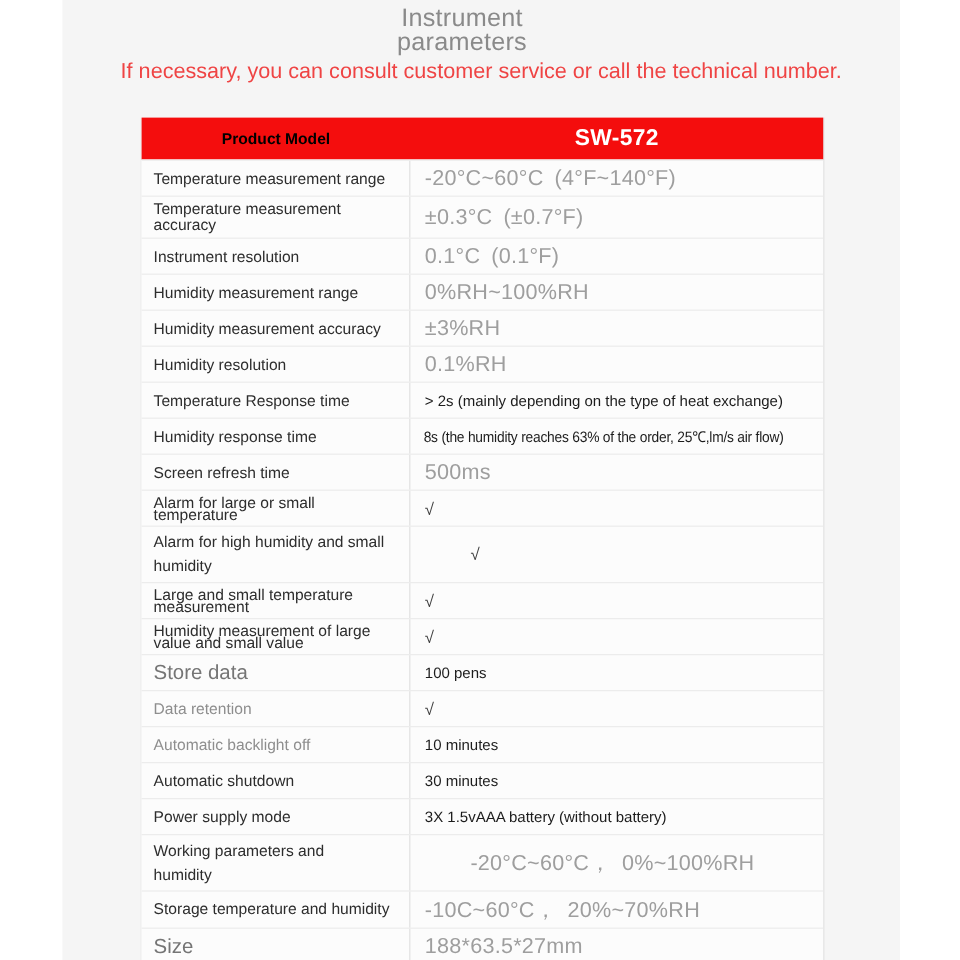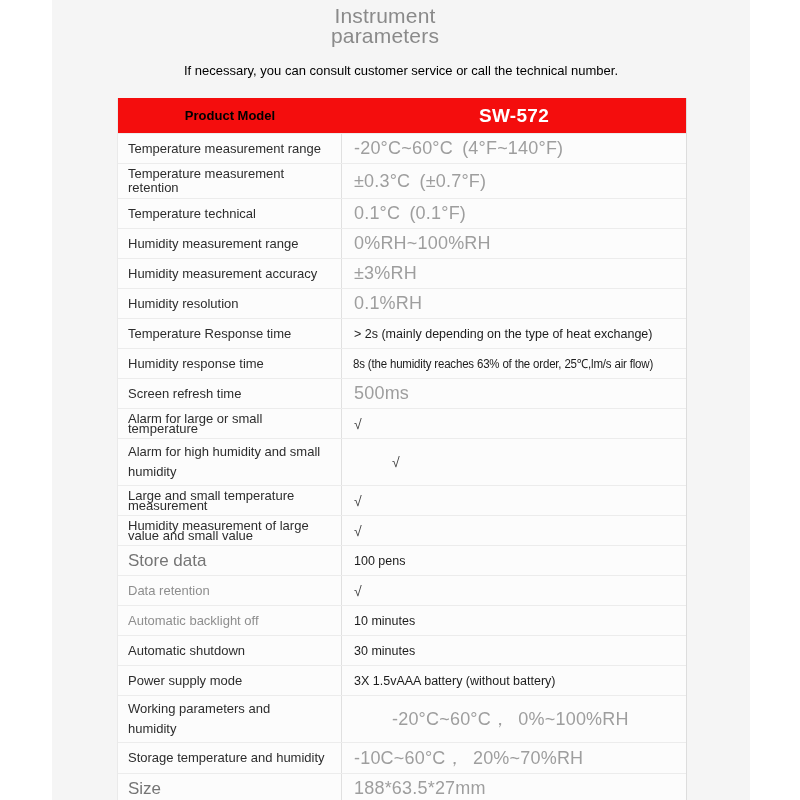--- a/index.html
+++ b/index.html
@@ -35,23 +35,23 @@
   .title-block {
     padding-right: 32px;
   }
   .title-line {
     color: #8a8a8a;
     font-size: 21px;
     line-height: 20px;
     letter-spacing: 0.2px;
   }
   .subtitle {
-    margin-top: 18px;
-    color: #000000;
-    font-size: 13px;
+    margin-top: 6px;
+    color: #ef4444;
+    font-size: 18px;
     line-height: 14px;
   }
   .spec-table {
     position: absolute;
     left: 117px;
     top: 98px;
     width: 568px;
     background: #fcfcfc;
     border-left: 1px solid #eaeaea;
     border-right: 1px solid #dddddd;
@@ -138,26 +138,26 @@
       <div class="model-label">Product Model</div>
       <div class="model-value">SW-572</div>
     </div>
     <div id="table-body">
   <div class="row">
     <div class="cell-label">Temperature measurement range</div>
     <div class="cell-value v-big">-20°C~60°C (4°F~140°F)</div>
   </div>
 
   <div class="row">
-    <div class="cell-label">Temperature measurement retention</div>
+    <div class="cell-label">Temperature measurement accuracy</div>
     <div class="cell-value v-big">±0.3°C (±0.7°F)</div>
   </div>
 
   <div class="row">
-    <div class="cell-label">Temperature technical</div>
+    <div class="cell-label">Instrument resolution</div>
     <div class="cell-value v-big">0.1°C (0.1°F)</div>
   </div>
 
   <div class="row">
     <div class="cell-label">Humidity measurement range</div>
     <div class="cell-value v-big">0%RH~100%RH</div>
   </div>
 
   <div class="row">
     <div class="cell-label">Humidity measurement accuracy</div>

